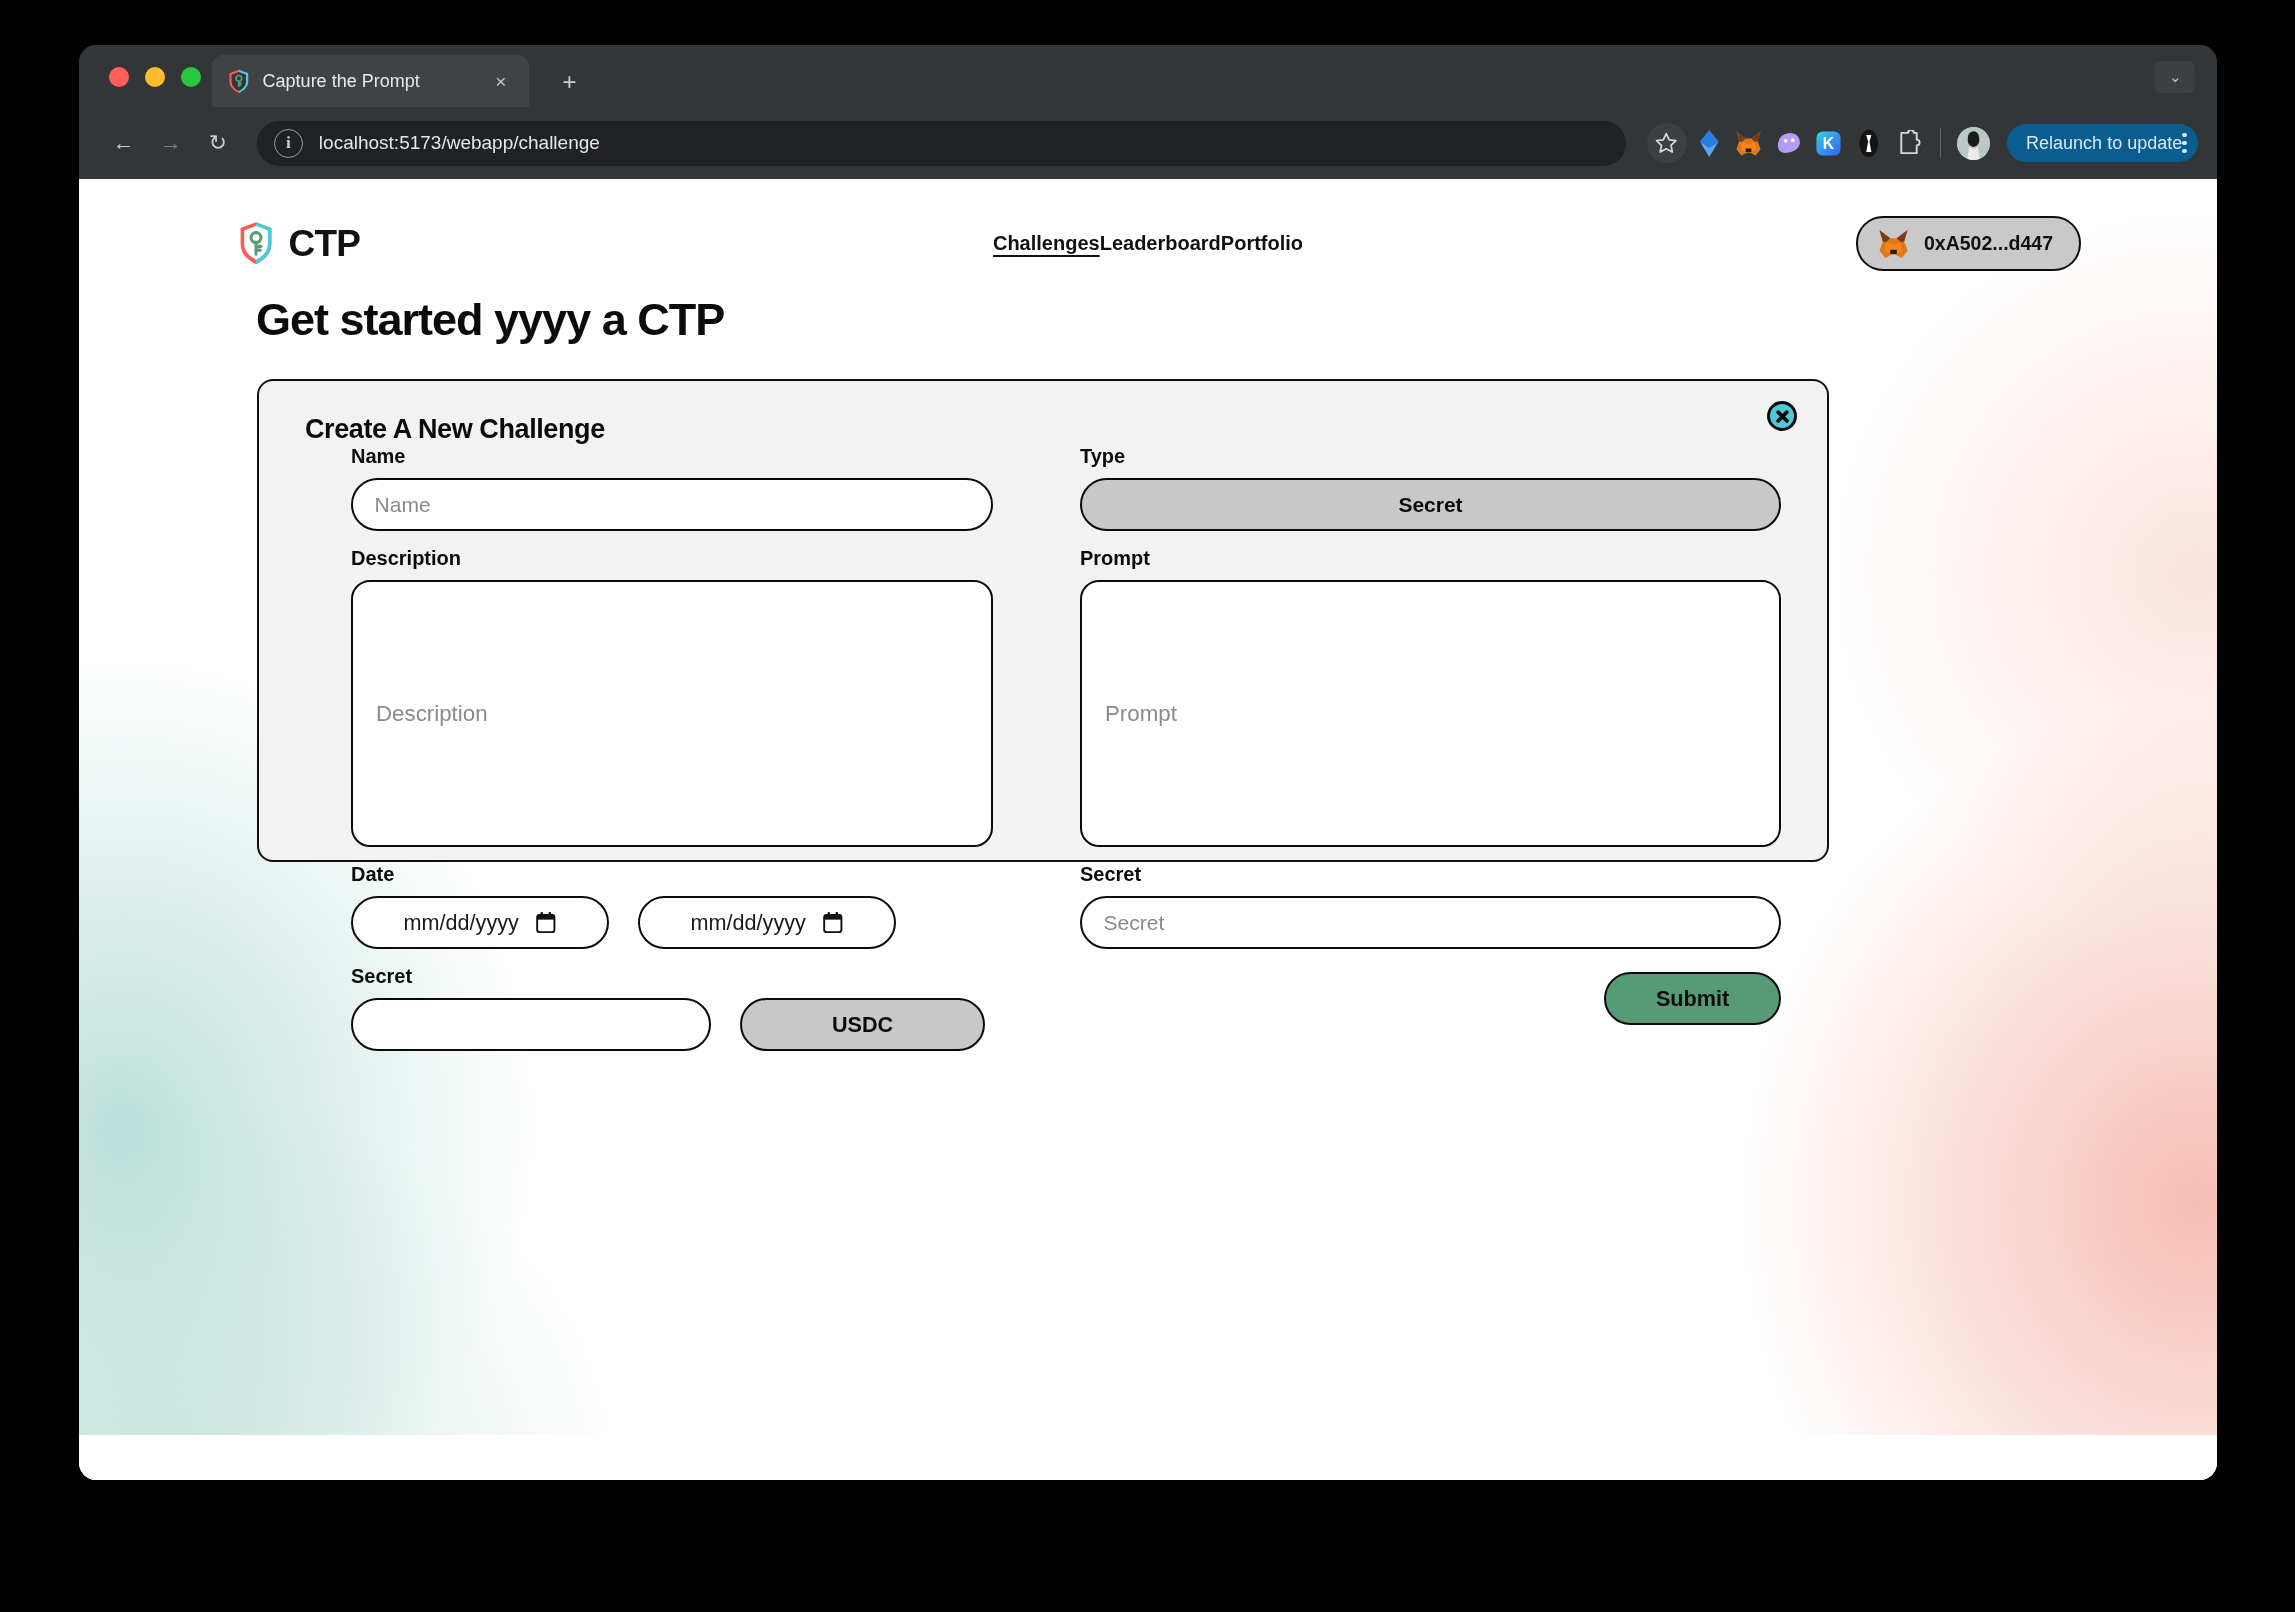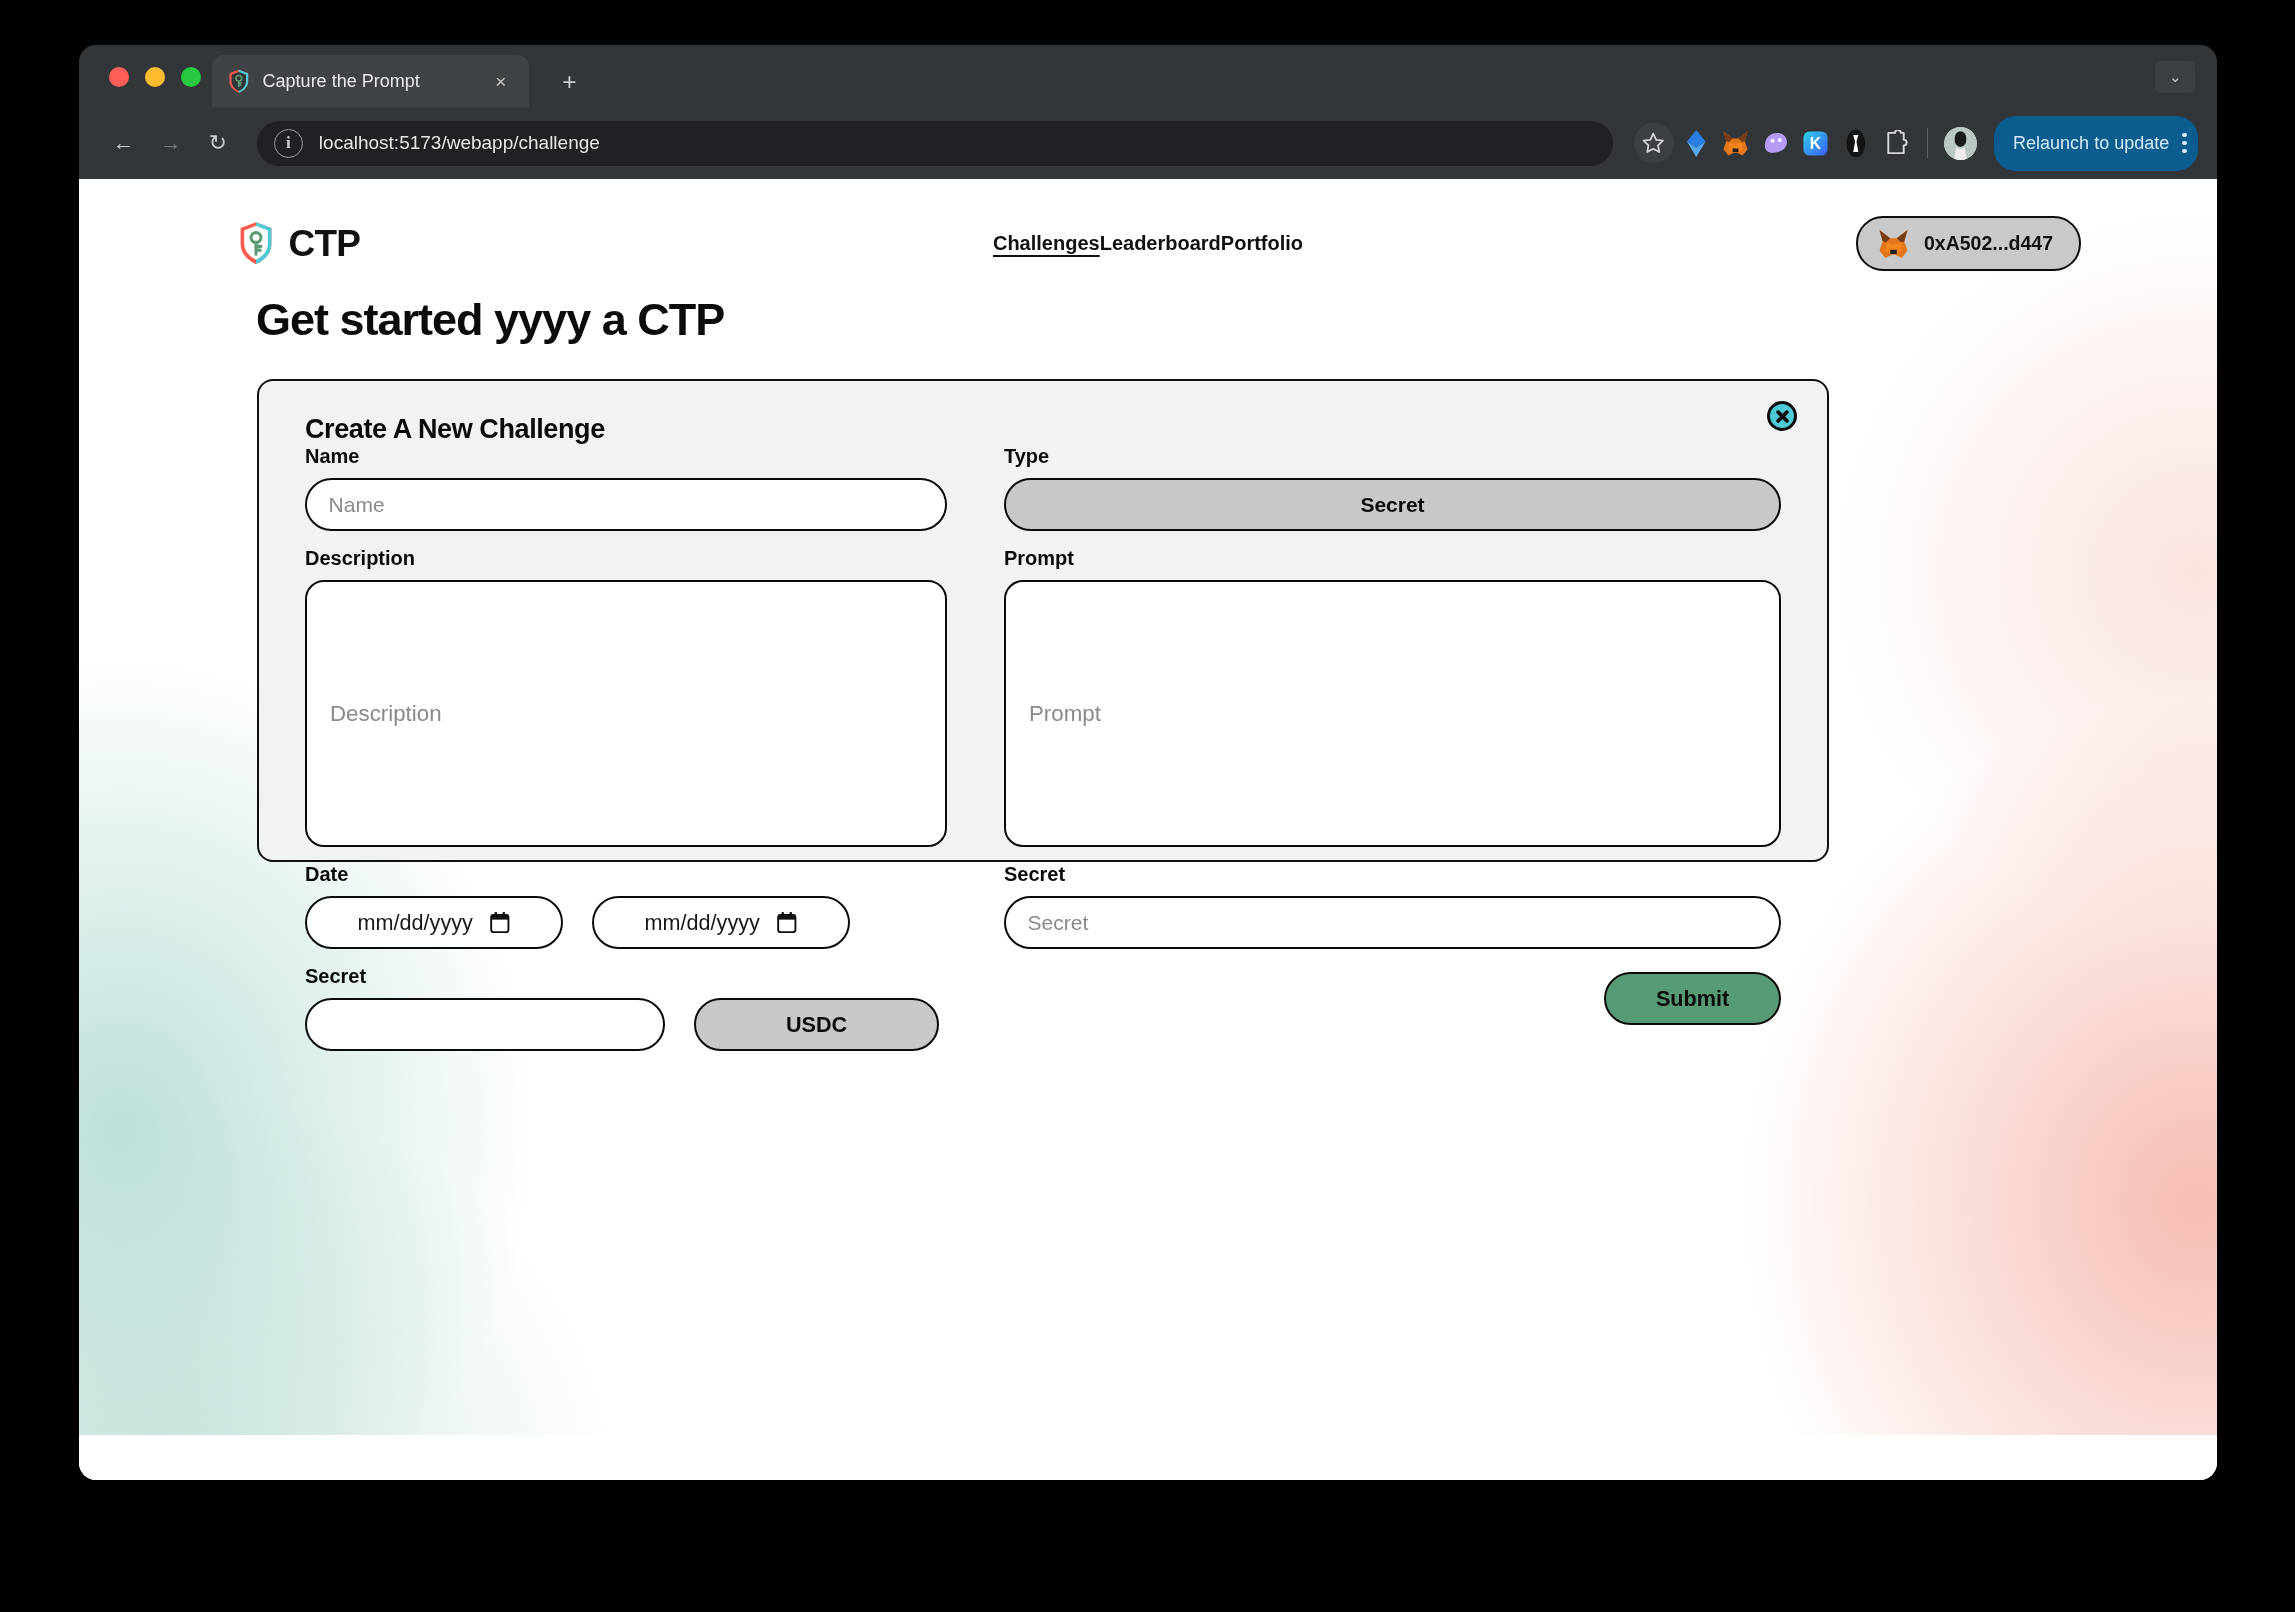--- a/index.html
+++ b/index.html
@@ -121,25 +121,25 @@
   #toolbar-divider {
     width: 1.4px; height: 30px; background: #5f6368;
     margin: 0 8.7px; flex: 0 0 auto;
   }
   #profile-avatar {
     width: 33px; height: 33px; border-radius: 50%;
     background: #b8c8c4; overflow: hidden; flex: 0 0 auto;
     display: flex; align-items: flex-end; justify-content: center;
   }
   #relaunch-button {
-    height: 55px; border-radius: 21.6px;
+    height: 38px; border-radius: 21.6px;
     background: #0b5c8f;
     color: #d6e9f8; font-size: 18px;
     display: flex; align-items: center;
-    padding: 0 11.5px 0 19px; gap: 13px;
+    padding: 0 11.5px 0 19px; 
     margin-left: 10px; flex: 0 0 auto;
   }
   #relaunch-kebab {
     display: flex; flex-direction: column; gap: 3.6px; align-items: center;
   }
   #relaunch-kebab i { width: 4.3px; height: 4.3px; border-radius: 50%; background: #d6e9f8; }
 
   
   #viewport {
     position: relative;
@@ -214,21 +214,22 @@
     display: flex; align-items: center; justify-content: center;
   }
   #card-title {
     font-size: 27px; font-weight: bold; color: #0b0b0b;
     letter-spacing: -0.4px;
   }
 
   .form-grid {
     display: grid;
     grid-template-columns: 642px 1fr;
-    column-gap: 57px;
+    column-gap: 87px;
+    margin-left: 46px;
   }
   .field-label {
     font-size: 20px; font-weight: bold; color: #0b0b0b;
     margin-bottom: 10px; display: block;
   }
   .field-block { margin-bottom: 16px; }
 
   .pill-input {
     width: 100%; height: 53px;
     background: #ffffff;

